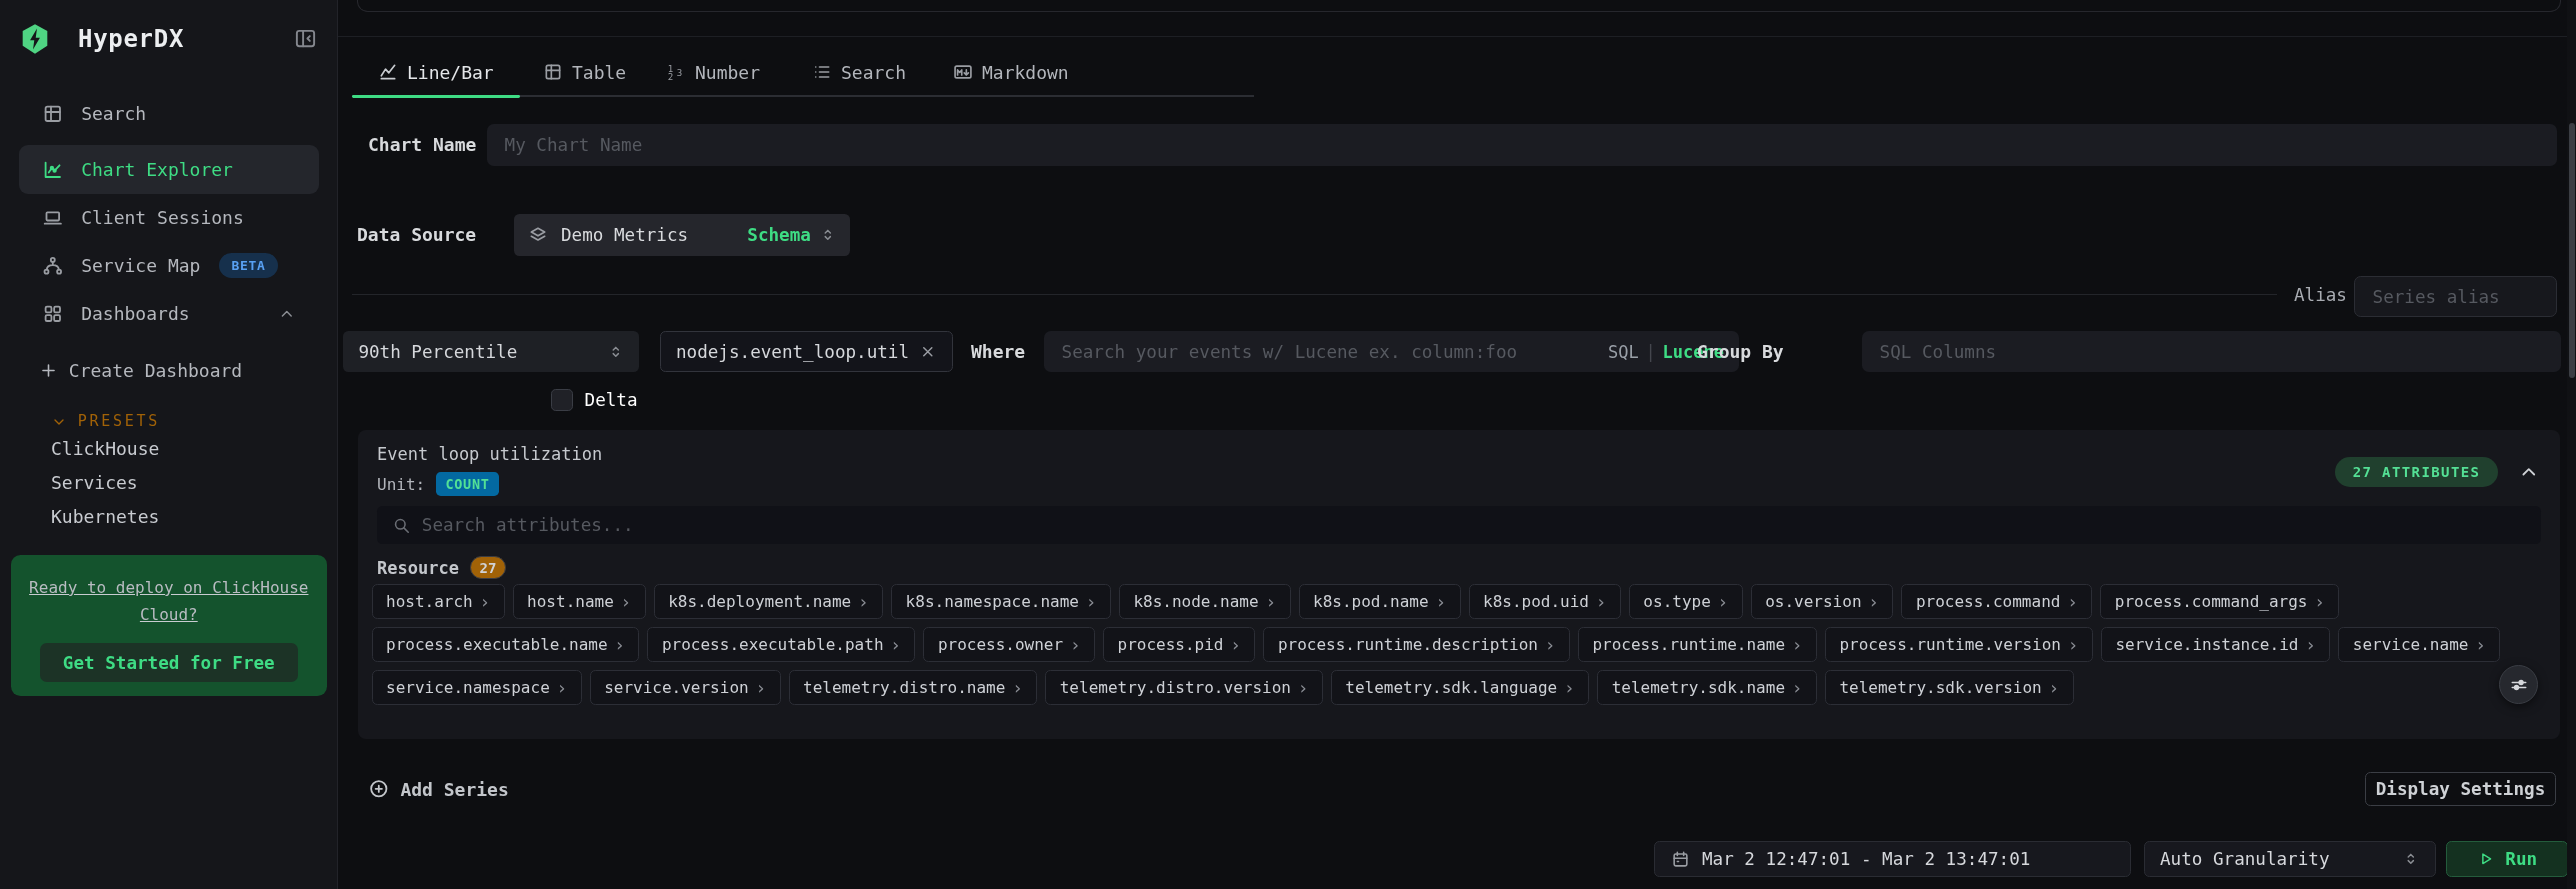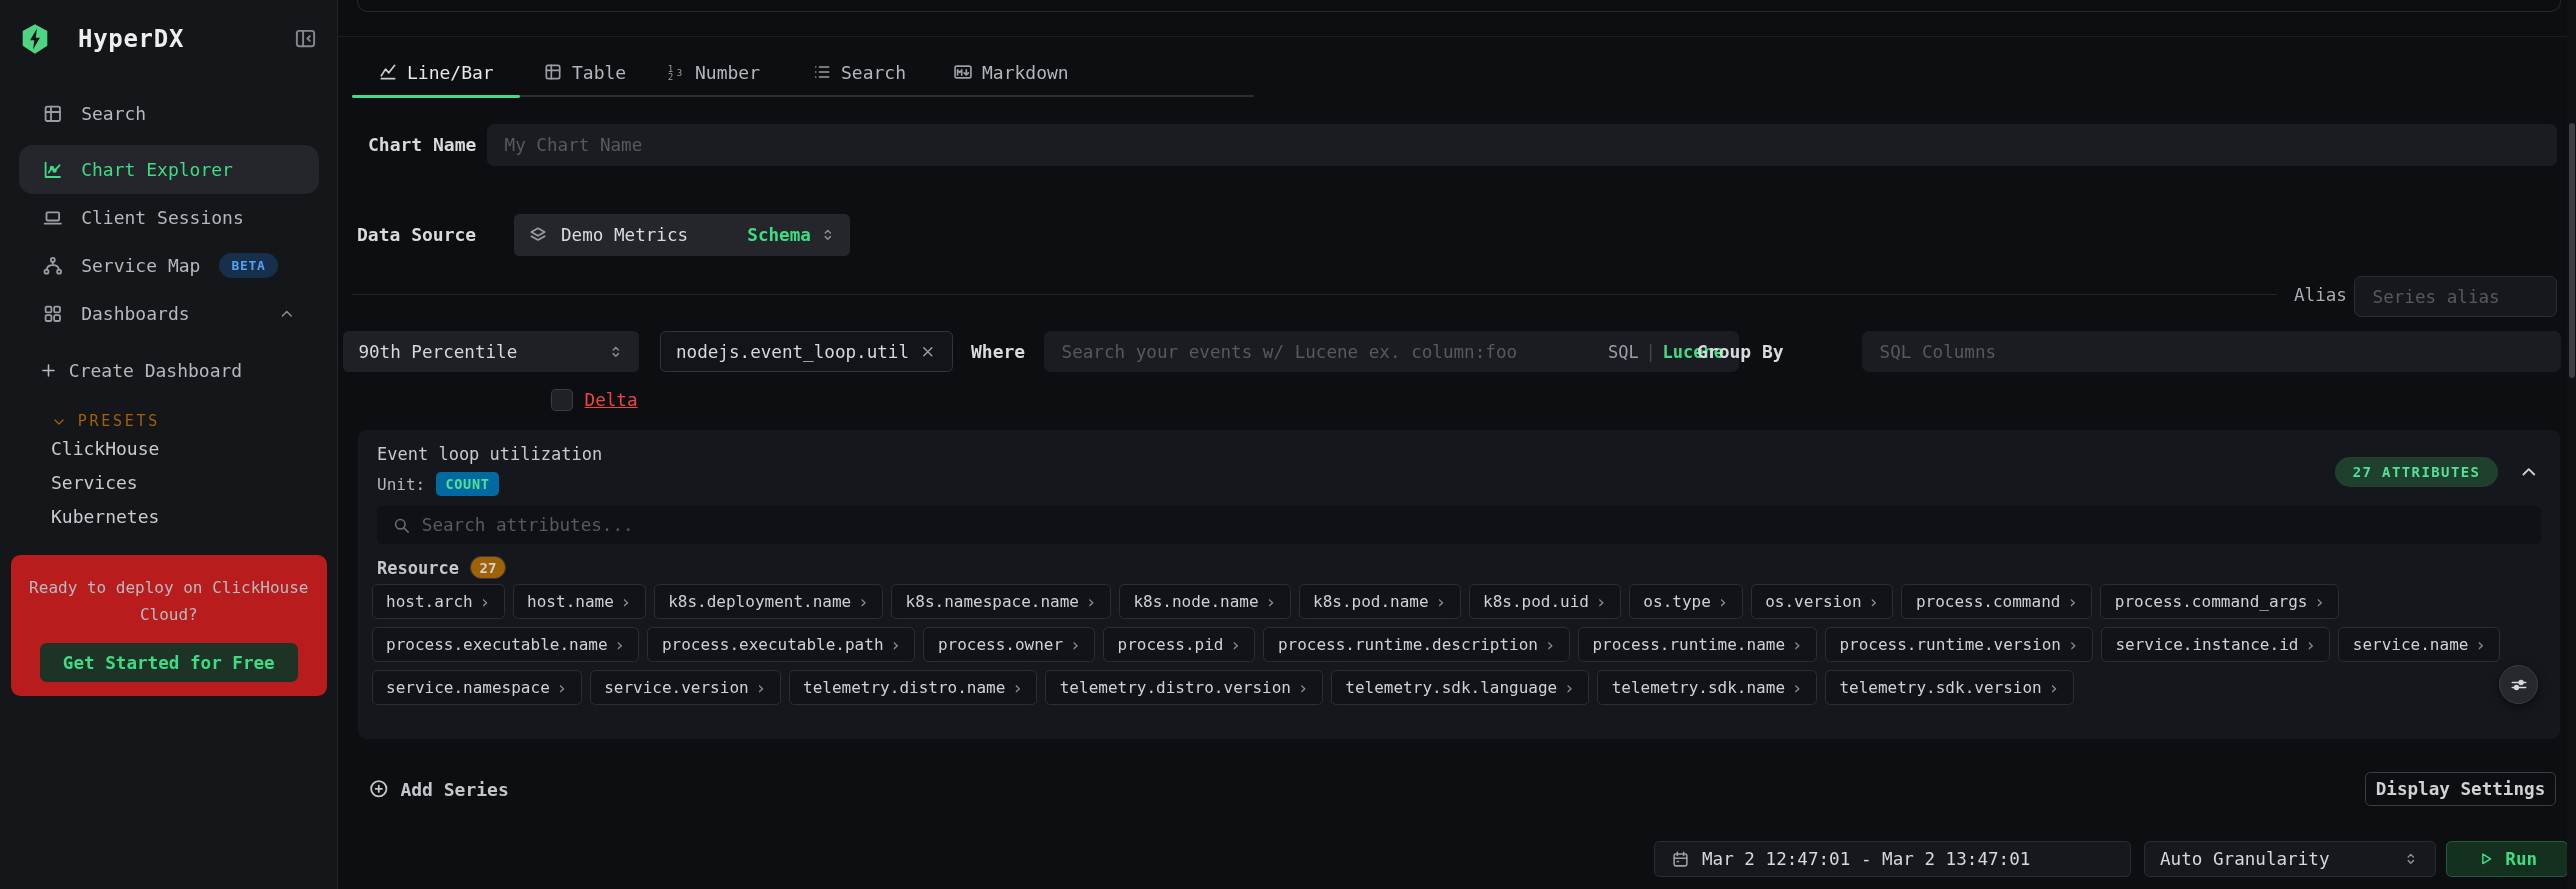--- a/index.html
+++ b/index.html
@@ -12,33 +12,33 @@
 
   
   .sidebar { position:absolute; left:0; top:0; width:338px; height:889px; background:#15161a; border-right:1.4px solid #222329; }
   .logo-row { position:absolute; left:0; top:13.5px; width:100%; height:50px; display:flex; align-items:center; padding:0 20px; }
   .logo-hex { width:30px; height:32px; }
   .brand { margin-left:28px; font-size:24px; font-weight:bold; color:#eceef0; letter-spacing:0.7px; }
   .collapse-btn { margin-left:auto; color:#84878e; width:23px; height:23px; cursor:pointer; }
 
   .nav-item { position:absolute; left:0; width:100%; display:flex; align-items:center; padding-left:42px; font-size:18px; color:#b5b8be; cursor:pointer; }
   .nav-item .nico { width:21.6px; height:21.6px; margin-right:17.6px; color:#9a9da3; flex:0 0 auto; }
-  .nav-active { left:19px; width:300px; background:#24262c; border-radius:14px; padding-left:23px; color:#3edc84; }
+  .nav-active { left:19px; width:300px; background:#24262c; border-radius:9px; padding-left:23px; color:#3edc84; }
   .nav-active .nico { color:#3edc84; }
   .beta-badge { margin-left:19px; background:#16304c; color:#58a0f2; font-size:13px; font-weight:bold; letter-spacing:0.7px; padding:4.7px 12px; border-radius:675px; }
   .nav-chev { margin-left:auto; margin-right:41px; width:17.6px; height:17.6px; color:#8b8e94; }
 
   .create-dash { position:absolute; left:0; top:351px; height:38px; width:100%; display:flex; align-items:center; padding-left:39px; font-size:18px; color:#b5b8be; cursor:pointer; }
   .create-dash .nico { width:19px; height:19px; margin-right:10.8px; color:#b5b8be; }
   .presets-hdr { position:absolute; left:0; top:400px; height:30px; width:100%; display:flex; align-items:flex-end; padding-left:51px; font-size:15px; letter-spacing:2.7px; color:#a16207; cursor:pointer; }
   .presets-hdr .nico { width:16px; height:16px; margin-right:10.8px; }
   .preset-list { position:absolute; left:0; top:431px; width:100%; }
   .preset-item { height:34px; display:flex; align-items:center; padding-left:51px; font-size:18px; color:#c8cbd0; cursor:pointer; }
 
-  .cloud-card { position:absolute; left:10.8px; top:555px; width:316px; height:141px; background:#b91c1c; border-radius:9.5px; text-align:center; }
+  .cloud-card { position:absolute; left:10.8px; top:555px; width:316px; height:141px; background:#14532d; border-radius:9.5px; text-align:center;text-decoration:underline; }
   .cloud-card-text { padding-top:19px; font-size:16px; line-height:27px; color:#b9bcc2; }
   .cloud-cta { display:inline-block; margin-top:15px; background:#1c3326; color:#3edc84; font-size:17.6px; font-weight:bold; padding:9.5px 23px; border-radius:6.8px; cursor:pointer; }
 
   
   .main { position:absolute; left:338px; top:0; width:2238px; height:889px; }
   .topbox { position:absolute; left:19px; top:-19px; width:2204px; height:31px; border:1.4px solid #26272d; border-top:none; border-radius:0 0 10.8px 10.8px; }
   .divider1 { position:absolute; left:0; top:36px; width:100%; height:1.4px; background:#1d1f24; }
 
   .tab { position:absolute; top:51px; height:42px; display:flex; align-items:center; gap:9.5px; padding:0 13.5px; font-size:18px; color:#b3b6bc; cursor:pointer; }
   .tab.active { color:#e4e6e9; }
@@ -76,21 +76,21 @@
   .where-wrap input { flex:1; background:transparent; border:none; height:100%; }
   .lang-toggle { flex:0 0 auto; padding-right:15px; font-size:17px; white-space:nowrap; cursor:pointer; }
   .lang-sql { color:#9aa0a8; }
   .lang-sep { color:#44464d; padding:0 6.8px; }
   .lang-lucene { color:#3edc84; font-weight:bold; }
   .groupby-label { position:absolute; left:1359px; top:9.5px; }
   .groupby-input { position:absolute; left:1524px; top:0; width:699px; height:41px; background:#1b1c22; border:none; border-radius:6.8px; }
 
   .delta-row { position:absolute; left:213px; top:389px; display:flex; align-items:center; gap:12px; }
   .checkbox { width:21.6px; height:21.6px; background:#202127; border:1.4px solid #3a3d45; border-radius:4.7px; cursor:pointer; }
-  .delta-label { font-size:17.6px; color:#ef4444;text-decoration:underline; }
+  .delta-label { font-size:17.6px; color:#ffffff; }
 
   
   .panel { position:absolute; left:20px; top:430px; width:2202px; height:309px; background:#16171c; border-radius:8px; }
   .panel-title { position:absolute; left:19px; top:13.5px; font-size:17px; color:#c6c9ce; }
   .unit-row { position:absolute; left:19px; top:42px; display:flex; align-items:center; gap:10.8px; }
   .unit-label { font-size:16px; color:#b2b5bb; }
   .unit-badge { background:#0369a1; color:#52e096; font-size:13.5px; font-weight:bold; letter-spacing:0.7px; padding:4px 9.5px; border-radius:4.7px; }
   .attr-count-badge { position:absolute; right:62px; top:27px; background:#20402e; color:#54e095; font-size:14px; font-weight:bold; letter-spacing:1.4px; padding:6.8px 17.6px; border-radius:675px; }
   .panel-collapse { position:absolute; right:20px; top:31px; width:21.6px; height:21.6px; color:#cfd2d6; cursor:pointer; }
   .attr-search { position:absolute; left:19px; top:76px; width:2164px; height:38px; background:#101117; border-radius:5.4px; display:flex; align-items:center; }

